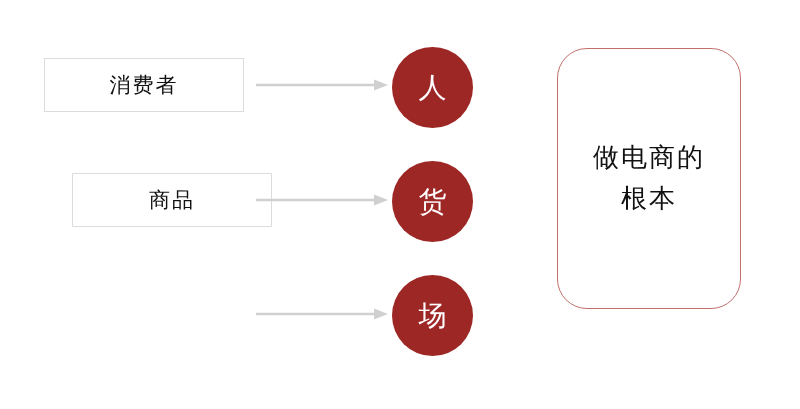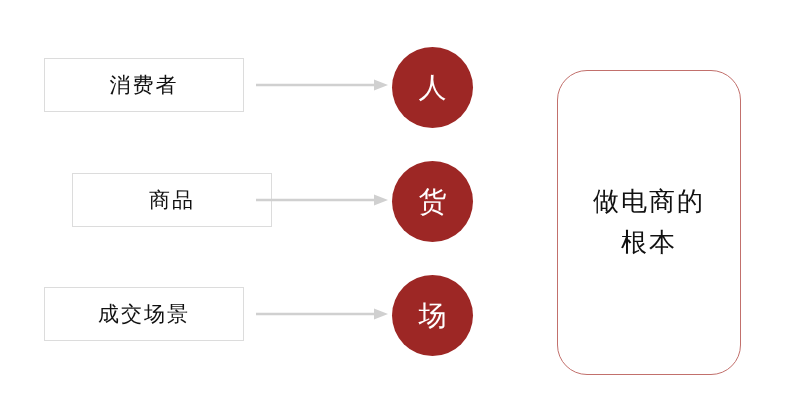--- a/index.html
+++ b/index.html
@@ -81,29 +81,28 @@
   .row1-circle { top: 47px; }
   .row2-circle { top: 161px; }
   .row3-circle { top: 275px; }
 
   
   #result-panel {
     position: absolute;
     left: 557px;
     top: 48px;
     width: 184px;
-    height: 305px;
+    height: 261px;
     box-sizing: border-box;
     border: 1px solid #c2706c;
     border-radius: 30px;
     background: #ffffff;
     display: flex;
     align-items: center;
     justify-content: center;
-    margin-top: 22px;
   }
   #result-text {
     font-family: "Liberation Serif", "DejaVu Serif", serif;
     font-size: 26px;
     line-height: 1.55;
     letter-spacing: 2px;
     color: #111111;
     text-align: center;
     white-space: pre-line;
     max-width: 140px;
@@ -133,23 +132,20 @@
 
   <svg class="arrow row2-arrow" viewBox="0 0 132 14">
     <line x1="0" y1="7" x2="120" y2="7" stroke="#d0d0d0" stroke-width="2.5"></line>
     <polygon points="118,1.5 132,7 118,12.5" fill="#d0d0d0"></polygon>
   </svg>
 
   <div class="circle row2-circle">
     <span class="circle-label">货</span>
   </div>
 
-  <div class="source-box row3-box">
-    <span class="source-label">成交场景</span>
-  </div>
 
   <svg class="arrow row3-arrow" viewBox="0 0 132 14">
     <line x1="0" y1="7" x2="120" y2="7" stroke="#d0d0d0" stroke-width="2.5"></line>
     <polygon points="118,1.5 132,7 118,12.5" fill="#d0d0d0"></polygon>
   </svg>
 
   <div class="circle row3-circle">
     <span class="circle-label">场</span>
   </div>
 

